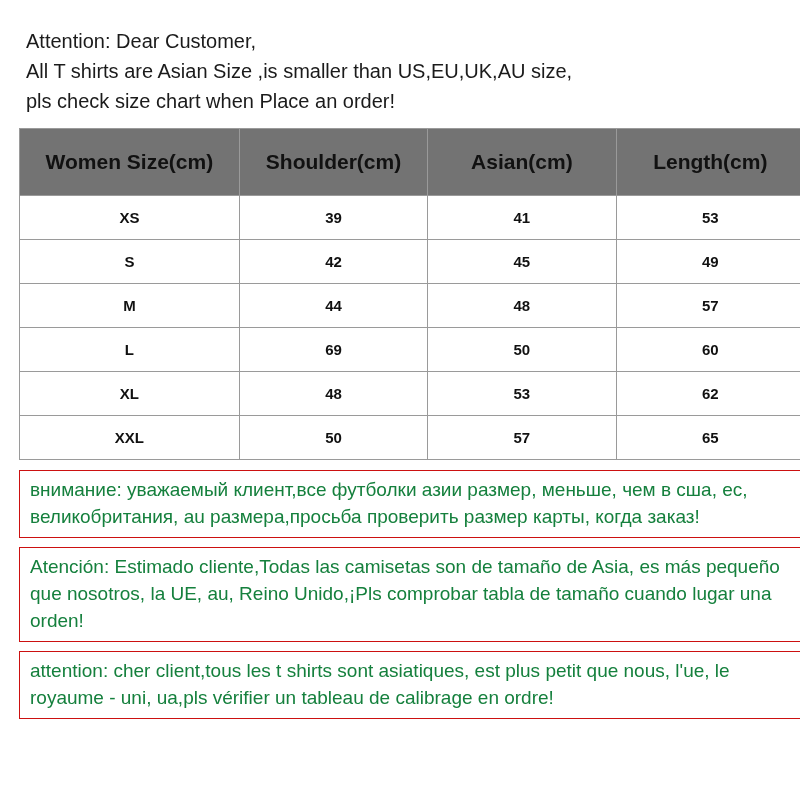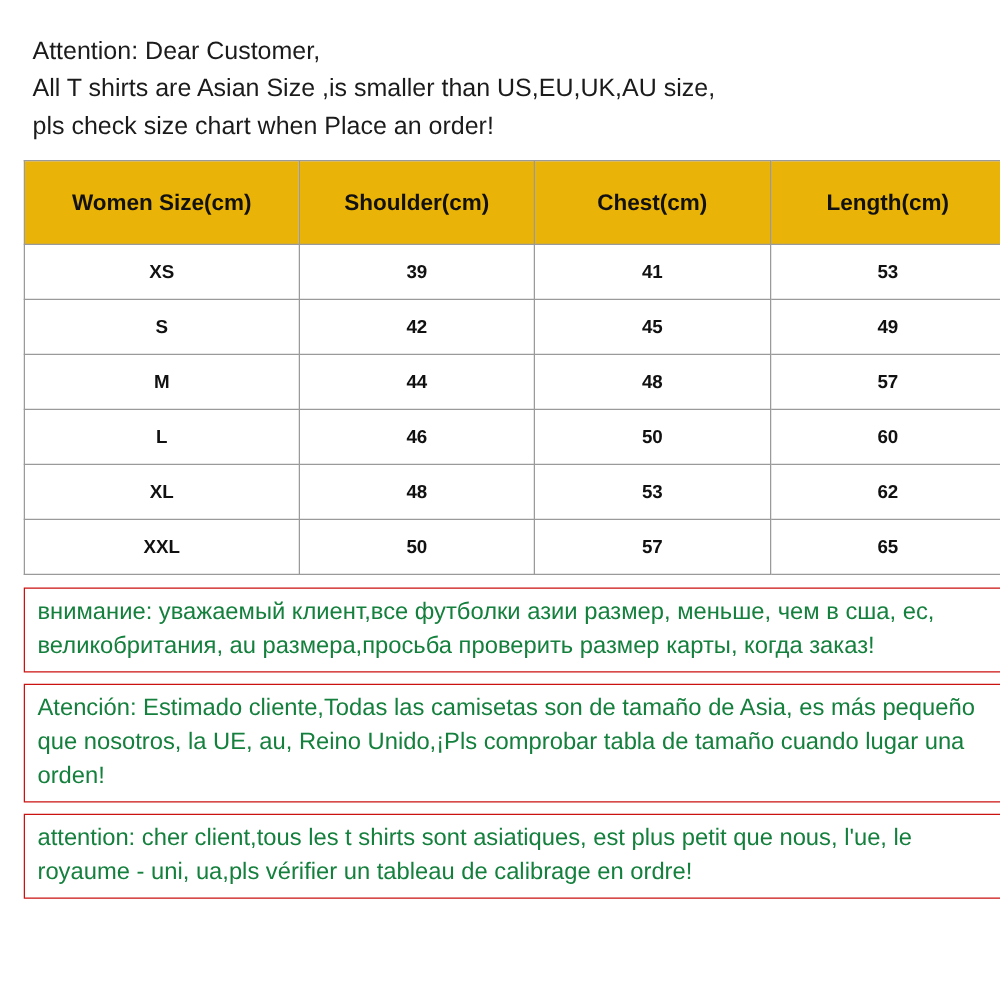--- a/index.html
+++ b/index.html
@@ -44,23 +44,23 @@
   .size-table td {
     border: 1px solid #9a9a9a;
     text-align: center;
     font-size: 15px;
     font-weight: bold;
     color: #111111;
     height: 43px;
     padding: 0;
   }
   .size-table thead th {
-    background: #eab308;
+    background: #737373;
     height: 66px;
-    font-size: 18px;
+    font-size: 21px;
   }
   .size-table tbody td {
     background: #ffffff;
     margin-top: 36px;
   }
   .size-table tbody td.size-label {
     font-weight: bold;
   }
   .col-first { width: 28%; }
   .col-rest  { width: 24%; }
@@ -98,21 +98,21 @@
     <colgroup>
       <col class="col-first">
       <col class="col-rest">
       <col class="col-rest">
       <col class="col-rest">
     </colgroup>
     <thead>
       <tr>
         <th>Women Size(cm)</th>
         <th>Shoulder(cm)</th>
-        <th>Chest(cm)</th>
+        <th>Asian(cm)</th>
         <th>Length(cm)</th>
       </tr>
     </thead>
     <tbody>
       <tr>
         <td class="size-label">XS</td>
         <td>39</td>
         <td>41</td>
         <td>53</td>
       </tr>
@@ -123,21 +123,21 @@
         <td>49</td>
       </tr>
       <tr>
         <td class="size-label">M</td>
         <td>44</td>
         <td>48</td>
         <td>57</td>
       </tr>
       <tr>
         <td class="size-label">L</td>
-        <td>46</td>
+        <td>69</td>
         <td>50</td>
         <td>60</td>
       </tr>
       <tr>
         <td class="size-label">XL</td>
         <td>48</td>
         <td>53</td>
         <td>62</td>
       </tr>
       <tr>

